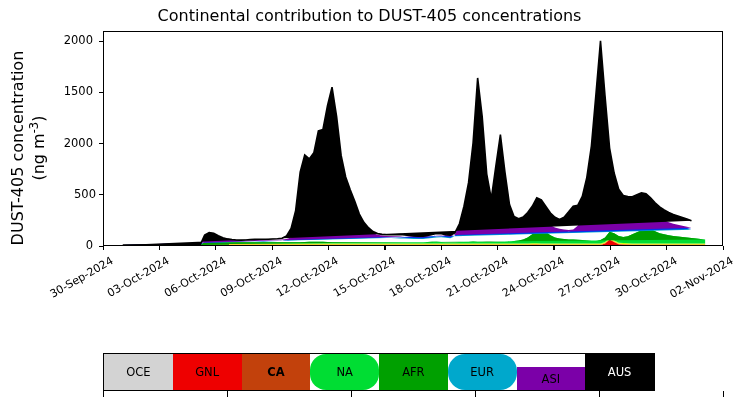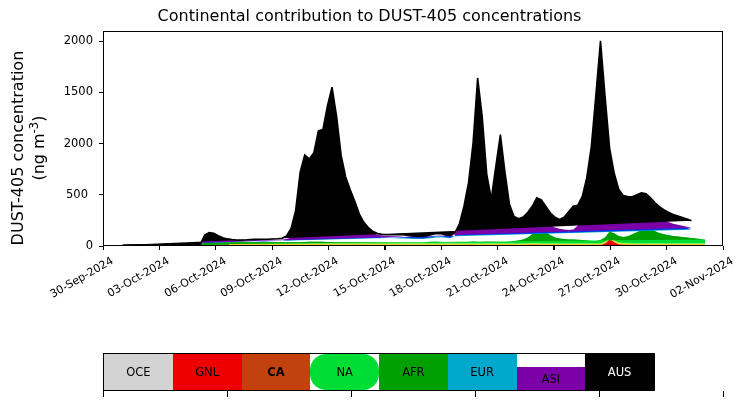--- a/index.html
+++ b/index.html
@@ -77,21 +77,21 @@
         <path d="M 18.79 215.00 L 23.35 215.00 L 27.92 215.00 L 32.48 215.00 L 37.05 215.00 L 41.61 215.00 L 46.18 215.00 L 50.74 215.00 L 55.31 215.00 L 59.87 215.00 L 64.44 215.00 L 69.00 215.00 L 73.57 215.00 L 78.13 215.00 L 82.70 215.00 L 87.26 215.00 L 91.83 215.00 L 96.39 215.00 L 100.96 205.58 L 105.52 203.23 L 110.09 204.05 L 114.65 206.20 L 119.21 208.14 L 123.78 209.27 L 128.34 209.88 L 132.91 210.29 L 137.47 210.50 L 142.04 210.39 L 146.60 210.19 L 151.17 209.98 L 155.73 209.78 L 160.30 209.78 L 164.86 209.78 L 169.43 209.78 L 173.99 209.78 L 178.56 209.57 L 183.12 208.96 L 187.69 207.53 L 192.25 203.84 L 196.82 196.88 L 201.38 181.52 L 205.95 164.94 L 210.51 146.51 L 215.08 130.54 L 219.64 116.82 L 224.21 86.72 L 228.77 63.78 L 233.34 91.22 L 237.90 129.72 L 242.47 151.01 L 247.03 163.30 L 251.60 174.56 L 256.16 186.85 L 260.73 194.63 L 265.29 199.54 L 269.86 203.02 L 274.42 204.76 L 278.99 205.48 L 283.55 205.89 L 288.12 205.89 L 292.68 205.89 L 297.24 205.89 L 301.81 206.30 L 306.37 206.71 L 310.94 207.01 L 315.50 207.12 L 320.07 207.12 L 324.63 206.50 L 329.20 205.68 L 333.76 205.07 L 338.33 205.07 L 342.89 205.89 L 347.46 206.30 L 352.02 204.25 L 356.59 195.65 L 361.15 178.45 L 365.72 155.11 L 370.28 115.38 L 374.85 49.45 L 379.41 87.95 L 383.98 145.89 L 388.54 170.67 L 393.11 137.70 L 397.67 106.58 L 402.24 145.07 L 406.80 177.22 L 411.37 188.89 L 415.93 192.58 L 420.50 194.01 L 425.06 193.40 L 429.63 191.35 L 434.19 187.87 L 438.76 187.87 L 443.32 191.45 L 447.89 195.04 L 452.45 197.29 L 457.02 198.52 L 461.58 199.23 L 466.14 199.95 L 470.71 199.34 L 475.27 195.45 L 479.84 181.32 L 484.40 159.00 L 488.97 126.44 L 493.53 75.25 L 498.10 23.34 L 502.66 76.89 L 507.23 127.36 L 511.79 151.63 L 516.36 166.88 L 520.92 174.15 L 525.49 177.43 L 530.05 179.68 L 534.62 179.68 L 539.18 179.68 L 543.75 179.68 L 548.31 181.73 L 552.88 184.80 L 557.44 187.87 L 562.01 189.92 L 566.57 191.96 L 571.14 193.50 L 575.70 194.52 L 580.27 195.55 L 584.83 196.57 L 589.40 197.60 L 593.96 NaN L 598.53 NaN L 603.09 NaN L 603.09 NaN L 598.53 NaN L 593.96 NaN L 589.40 190.43 L 584.83 188.89 L 580.27 187.36 L 575.70 185.82 L 571.14 184.29 L 566.57 182.24 L 562.01 179.68 L 557.44 176.61 L 552.88 172.51 L 548.31 167.39 L 543.75 163.30 L 539.18 162.27 L 534.62 164.32 L 530.05 166.37 L 525.49 166.16 L 520.92 164.94 L 516.36 158.69 L 511.79 142.41 L 507.23 117.12 L 502.66 64.60 L 498.10 9.01 L 493.53 62.96 L 488.97 115.18 L 484.40 146.71 L 479.84 165.96 L 475.27 174.97 L 470.71 175.79 L 466.14 181.52 L 461.58 186.95 L 457.02 189.30 L 452.45 187.05 L 447.89 182.75 L 443.32 176.10 L 438.76 169.44 L 434.19 167.39 L 429.63 175.99 L 425.06 182.14 L 420.50 186.85 L 415.93 188.48 L 411.37 186.23 L 406.80 174.15 L 402.24 141.39 L 397.67 103.51 L 393.11 135.25 L 388.54 168.42 L 383.98 143.44 L 379.41 85.28 L 374.85 46.38 L 370.28 111.90 L 365.72 152.04 L 361.15 175.79 L 356.59 193.60 L 352.02 202.82 L 347.46 205.07 L 342.89 204.66 L 338.33 203.64 L 333.76 203.43 L 329.20 204.25 L 324.63 205.27 L 320.07 206.09 L 315.50 206.09 L 310.94 205.99 L 306.37 205.48 L 301.81 204.86 L 297.24 204.45 L 292.68 204.66 L 288.12 204.66 L 283.55 204.66 L 278.99 204.25 L 274.42 203.33 L 269.86 201.38 L 265.29 197.49 L 260.73 192.07 L 256.16 183.77 L 251.60 170.98 L 247.03 159.20 L 242.47 146.40 L 237.90 124.60 L 233.34 85.08 L 228.77 55.59 L 224.21 74.43 L 219.64 98.39 L 215.08 99.82 L 210.51 121.94 L 205.95 128.08 L 201.38 124.19 L 196.82 141.59 L 192.25 180.29 L 187.69 198.31 L 183.12 205.89 L 178.56 208.14 L 173.99 208.75 L 169.43 208.96 L 164.86 209.16 L 160.30 209.16 L 155.73 209.16 L 151.17 209.37 L 146.60 209.57 L 142.04 209.88 L 137.47 210.09 L 132.91 209.88 L 128.34 209.47 L 123.78 208.86 L 119.21 207.63 L 114.65 205.58 L 110.09 203.23 L 105.52 202.41 L 100.96 204.97 L 96.39 215.00 L 91.83 215.00 L 87.26 215.00 L 82.70 215.00 L 78.13 215.00 L 73.57 215.00 L 69.00 215.00 L 64.44 215.00 L 59.87 215.00 L 55.31 215.00 L 50.74 215.00 L 46.18 215.00 L 41.61 215.00 L 37.05 215.00 L 32.48 215.00 L 27.92 215.00 L 23.35 215.00 L 18.79 215.00 Z" fill="#7b00a8" stroke="none"></path>
         <path d="M 18.79 215.00 L 23.35 215.00 L 27.92 215.00 L 32.48 215.00 L 37.05 215.00 L 41.61 215.00 L 46.18 215.00 L 50.74 215.00 L 55.31 215.00 L 59.87 215.00 L 64.44 215.00 L 69.00 215.00 L 73.57 215.00 L 78.13 215.00 L 82.70 215.00 L 87.26 215.00 L 91.83 215.00 L 96.39 215.00 L 100.96 204.97 L 105.52 202.41 L 110.09 203.23 L 114.65 205.58 L 119.21 207.63 L 123.78 208.86 L 128.34 209.47 L 132.91 209.88 L 137.47 210.09 L 142.04 209.88 L 146.60 209.57 L 151.17 209.37 L 155.73 209.16 L 160.30 209.16 L 164.86 209.16 L 169.43 208.96 L 173.99 208.75 L 178.56 208.14 L 183.12 205.89 L 187.69 198.31 L 192.25 180.29 L 196.82 141.59 L 201.38 124.19 L 205.95 128.08 L 210.51 121.94 L 215.08 99.82 L 219.64 98.39 L 224.21 74.43 L 228.77 55.59 L 233.34 85.08 L 237.90 124.60 L 242.47 146.40 L 247.03 159.20 L 251.60 170.98 L 256.16 183.77 L 260.73 192.07 L 265.29 197.49 L 269.86 201.38 L 274.42 203.33 L 278.99 204.25 L 283.55 204.66 L 288.12 204.66 L 292.68 204.66 L 297.24 204.45 L 301.81 204.86 L 306.37 205.48 L 310.94 205.99 L 315.50 206.09 L 320.07 206.09 L 324.63 205.27 L 329.20 204.25 L 333.76 203.43 L 338.33 203.64 L 342.89 204.66 L 347.46 205.07 L 352.02 202.82 L 356.59 193.60 L 361.15 175.79 L 365.72 152.04 L 370.28 111.90 L 374.85 46.38 L 379.41 85.28 L 383.98 143.44 L 388.54 168.42 L 393.11 135.25 L 397.67 103.51 L 402.24 141.39 L 406.80 174.15 L 411.37 186.23 L 415.93 188.48 L 420.50 186.85 L 425.06 182.14 L 429.63 175.99 L 434.19 167.39 L 438.76 169.44 L 443.32 176.10 L 447.89 182.75 L 452.45 187.05 L 457.02 189.30 L 461.58 186.95 L 466.14 181.52 L 470.71 175.79 L 475.27 174.97 L 479.84 165.96 L 484.40 146.71 L 488.97 115.18 L 493.53 62.96 L 498.10 9.01 L 502.66 64.60 L 507.23 117.12 L 511.79 142.41 L 516.36 158.69 L 520.92 164.94 L 525.49 166.16 L 530.05 166.37 L 534.62 164.32 L 539.18 162.27 L 543.75 163.30 L 548.31 167.39 L 552.88 172.51 L 557.44 176.61 L 562.01 179.68 L 566.57 182.24 L 571.14 184.29 L 575.70 185.82 L 580.27 187.36 L 584.83 188.89 L 589.40 190.43 L 593.96 NaN L 598.53 NaN L 603.09 NaN L 603.09 NaN L 598.53 NaN L 593.96 NaN L 589.40 190.43 L 584.83 188.89 L 580.27 187.36 L 575.70 185.82 L 571.14 184.29 L 566.57 182.24 L 562.01 179.68 L 557.44 176.61 L 552.88 172.51 L 548.31 167.39 L 543.75 163.30 L 539.18 162.27 L 534.62 164.32 L 530.05 166.37 L 525.49 166.16 L 520.92 164.94 L 516.36 158.69 L 511.79 142.41 L 507.23 117.12 L 502.66 64.60 L 498.10 9.01 L 493.53 62.96 L 488.97 115.18 L 484.40 146.71 L 479.84 165.96 L 475.27 174.97 L 470.71 175.79 L 466.14 181.52 L 461.58 186.95 L 457.02 189.30 L 452.45 187.05 L 447.89 182.75 L 443.32 176.10 L 438.76 169.44 L 434.19 167.39 L 429.63 175.99 L 425.06 182.14 L 420.50 186.85 L 415.93 188.48 L 411.37 186.23 L 406.80 174.15 L 402.24 141.39 L 397.67 103.51 L 393.11 135.25 L 388.54 168.42 L 383.98 143.44 L 379.41 85.28 L 374.85 46.38 L 370.28 111.90 L 365.72 152.04 L 361.15 175.79 L 356.59 193.60 L 352.02 202.82 L 347.46 205.07 L 342.89 204.66 L 338.33 203.64 L 333.76 203.43 L 329.20 204.25 L 324.63 205.27 L 320.07 206.09 L 315.50 206.09 L 310.94 205.99 L 306.37 205.48 L 301.81 204.86 L 297.24 204.45 L 292.68 204.66 L 288.12 204.66 L 283.55 204.66 L 278.99 204.25 L 274.42 203.33 L 269.86 201.38 L 265.29 197.49 L 260.73 192.07 L 256.16 183.77 L 251.60 170.98 L 247.03 159.20 L 242.47 146.40 L 237.90 124.60 L 233.34 85.08 L 228.77 55.59 L 224.21 74.43 L 219.64 98.39 L 215.08 99.82 L 210.51 121.94 L 205.95 128.08 L 201.38 124.19 L 196.82 141.59 L 192.25 180.29 L 187.69 198.31 L 183.12 205.89 L 178.56 208.14 L 173.99 208.75 L 169.43 208.96 L 164.86 209.16 L 160.30 209.16 L 155.73 209.16 L 151.17 209.37 L 146.60 209.57 L 142.04 209.88 L 137.47 210.09 L 132.91 209.88 L 128.34 209.47 L 123.78 208.86 L 119.21 207.63 L 114.65 205.58 L 110.09 203.23 L 105.52 202.41 L 100.96 204.97 L 96.39 215.00 L 91.83 215.00 L 87.26 215.00 L 82.70 215.00 L 78.13 215.00 L 73.57 215.00 L 69.00 215.00 L 64.44 215.00 L 59.87 215.00 L 55.31 215.00 L 50.74 215.00 L 46.18 215.00 L 41.61 215.00 L 37.05 215.00 L 32.48 215.00 L 27.92 215.00 L 23.35 215.00 L 18.79 215.00 Z" fill="#000000" stroke="none"></path>
         <path d="M 18.79 215.00 L 23.35 215.00 L 27.92 215.00 L 32.48 215.00 L 37.05 215.00 L 41.61 215.00 L 46.18 215.00 L 50.74 215.00 L 55.31 215.00 L 59.87 215.00 L 64.44 215.00 L 69.00 215.00 L 73.57 215.00 L 78.13 215.00 L 82.70 215.00 L 87.26 215.00 L 91.83 215.00 L 96.39 215.00 L 100.96 204.97 L 105.52 202.41 L 110.09 203.23 L 114.65 205.58 L 119.21 207.63 L 123.78 208.86 L 128.34 209.47 L 132.91 209.88 L 137.47 210.09 L 142.04 209.88 L 146.60 209.57 L 151.17 209.37 L 155.73 209.16 L 160.30 209.16 L 164.86 209.16 L 169.43 208.96 L 173.99 208.75 L 178.56 208.14 L 183.12 205.89 L 187.69 198.31 L 192.25 180.29 L 196.82 141.59 L 201.38 124.19 L 205.95 128.08 L 210.51 121.94 L 215.08 99.82 L 219.64 98.39 L 224.21 74.43 L 228.77 55.59 L 233.34 85.08 L 237.90 124.60 L 242.47 146.40 L 247.03 159.20 L 251.60 170.98 L 256.16 183.77 L 260.73 192.07 L 265.29 197.49 L 269.86 201.38 L 274.42 203.33 L 278.99 204.25 L 283.55 204.66 L 288.12 204.66 L 292.68 204.66 L 297.24 204.45 L 301.81 204.86 L 306.37 205.48 L 310.94 205.99 L 315.50 206.09 L 320.07 206.09 L 324.63 205.27 L 329.20 204.25 L 333.76 203.43 L 338.33 203.64 L 342.89 204.66 L 347.46 205.07 L 352.02 202.82 L 356.59 193.60 L 361.15 175.79 L 365.72 152.04 L 370.28 111.90 L 374.85 46.38 L 379.41 85.28 L 383.98 143.44 L 388.54 168.42 L 393.11 135.25 L 397.67 103.51 L 402.24 141.39 L 406.80 174.15 L 411.37 186.23 L 415.93 188.48 L 420.50 186.85 L 425.06 182.14 L 429.63 175.99 L 434.19 167.39 L 438.76 169.44 L 443.32 176.10 L 447.89 182.75 L 452.45 187.05 L 457.02 189.30 L 461.58 186.95 L 466.14 181.52 L 470.71 175.79 L 475.27 174.97 L 479.84 165.96 L 484.40 146.71 L 488.97 115.18 L 493.53 62.96 L 498.10 9.01 L 502.66 64.60 L 507.23 117.12 L 511.79 142.41 L 516.36 158.69 L 520.92 164.94 L 525.49 166.16 L 530.05 166.37 L 534.62 164.32 L 539.18 162.27 L 543.75 163.30 L 548.31 167.39 L 552.88 172.51 L 557.44 176.61 L 562.01 179.68 L 566.57 182.24 L 571.14 184.29 L 575.70 185.82 L 580.27 187.36 L 584.83 188.89 L 589.40 190.43 L 593.96 NaN L 598.53 NaN L 603.09 NaN" fill="none" stroke="#000000" stroke-width="1.6" vector-effect="non-scaling-stroke"></path>
       </svg>
   </div>
 
   <div id="yaxis">
       <div class="ytick-mark" style="left: 99px; top: 245.5px;"></div>
       <div class="ytick-label" style="left: 41px; top: 238px;">0</div>
       <div class="ytick-mark" style="left: 99px; top: 194.31px;"></div>
-      <div class="ytick-label" style="left: 36px; top: 186.81px;">500</div>
+      <div class="ytick-label" style="left: 44px; top: 186.81px;">500</div>
       <div class="ytick-mark" style="left: 99px; top: 143.119px;"></div>
       <div class="ytick-label" style="left: 41px; top: 135.619px;">2000</div>
       <div class="ytick-mark" style="left: 99px; top: 91.9286px;"></div>
       <div class="ytick-label" style="left: 41px; top: 84.4286px;">1500</div>
       <div class="ytick-mark" style="left: 99px; top: 40.7381px;"></div>
       <div class="ytick-label" style="left: 41px; top: 33.2381px;">2000</div>
     </div>
   <div id="xaxis">
       <div class="xtick-mark" style="left: 102.5px; top: 246px;"></div>
       <div class="xtick-label" style="left: -91px; width: 200px; top: 254px;">30-Sep-2024</div>
@@ -118,21 +118,21 @@
       <div class="xtick-mark" style="left: 722.5px; top: 246px;"></div>
       <div class="xtick-label" style="left: 529px; width: 200px; top: 254px;">02-Nov-2024</div>
     </div>
 
   <div id="legend">
       <div class="legend-cell" style="background: rgb(211, 211, 211); color: rgb(0, 0, 0);">OCE</div>
       <div class="legend-cell" style="background: rgb(238, 0, 0); color: rgb(0, 0, 0);">GNL</div>
       <div class="legend-cell" style="background: #c2410c; color: rgb(0, 0, 0); font-weight: bold;">CA</div>
       <div class="legend-cell" style="background: rgb(0, 221, 51); color: rgb(0, 0, 0); border-radius: 16px;">NA</div>
       <div class="legend-cell" style="background: rgb(0, 160, 0); color: rgb(0, 0, 0);">AFR</div>
-      <div class="legend-cell" style="background: rgb(0, 168, 204); color: rgb(0, 0, 0);">EUR</div>
+      <div class="legend-cell" style="background: rgb(0, 168, 204); color: rgb(0, 0, 0); border-radius: 17px;">EUR</div>
       <div class="legend-cell" style="background: rgb(123, 0, 168); color: rgb(0, 0, 0); margin-top: 13px;">ASI</div>
       <div class="legend-cell" style="background: rgb(0, 0, 0); color: rgb(255, 255, 255);">AUS</div>
     </div>
   <div id="legend-ticks">
       <div class="legend-tick" style="left: 0px;"></div>
       <div class="legend-tick" style="left: 124px;"></div>
       <div class="legend-tick" style="left: 248px;"></div>
       <div class="legend-tick" style="left: 372px;"></div>
       <div class="legend-tick" style="left: 496px;"></div>
       <div class="legend-tick" style="left: 620px;"></div>

